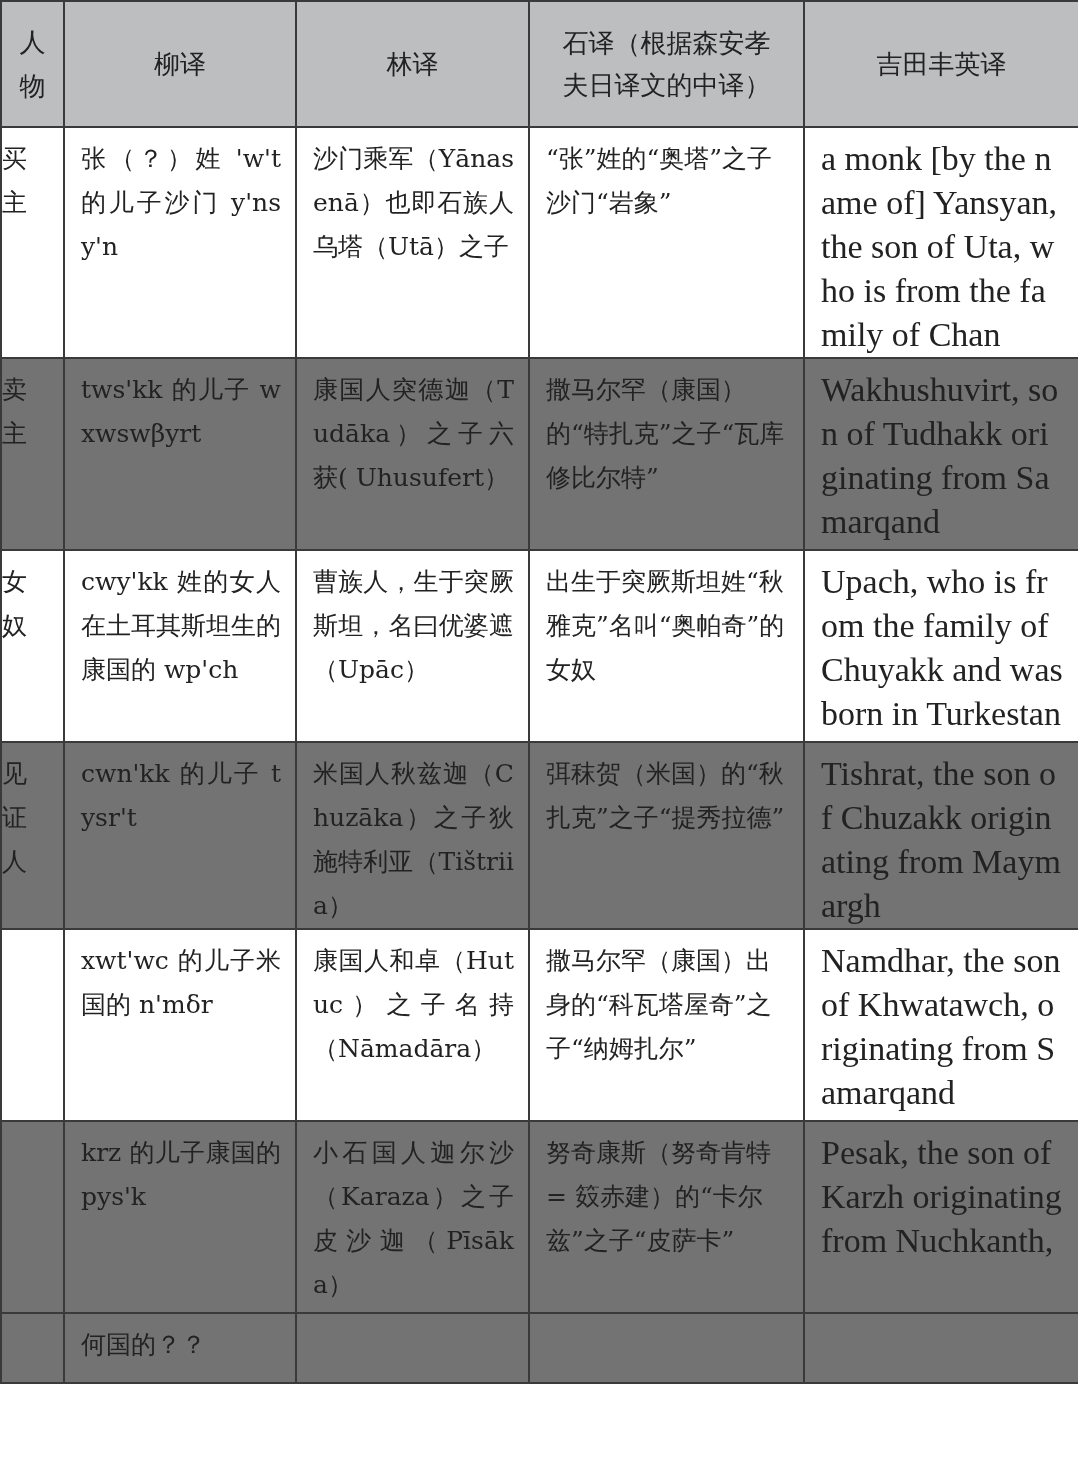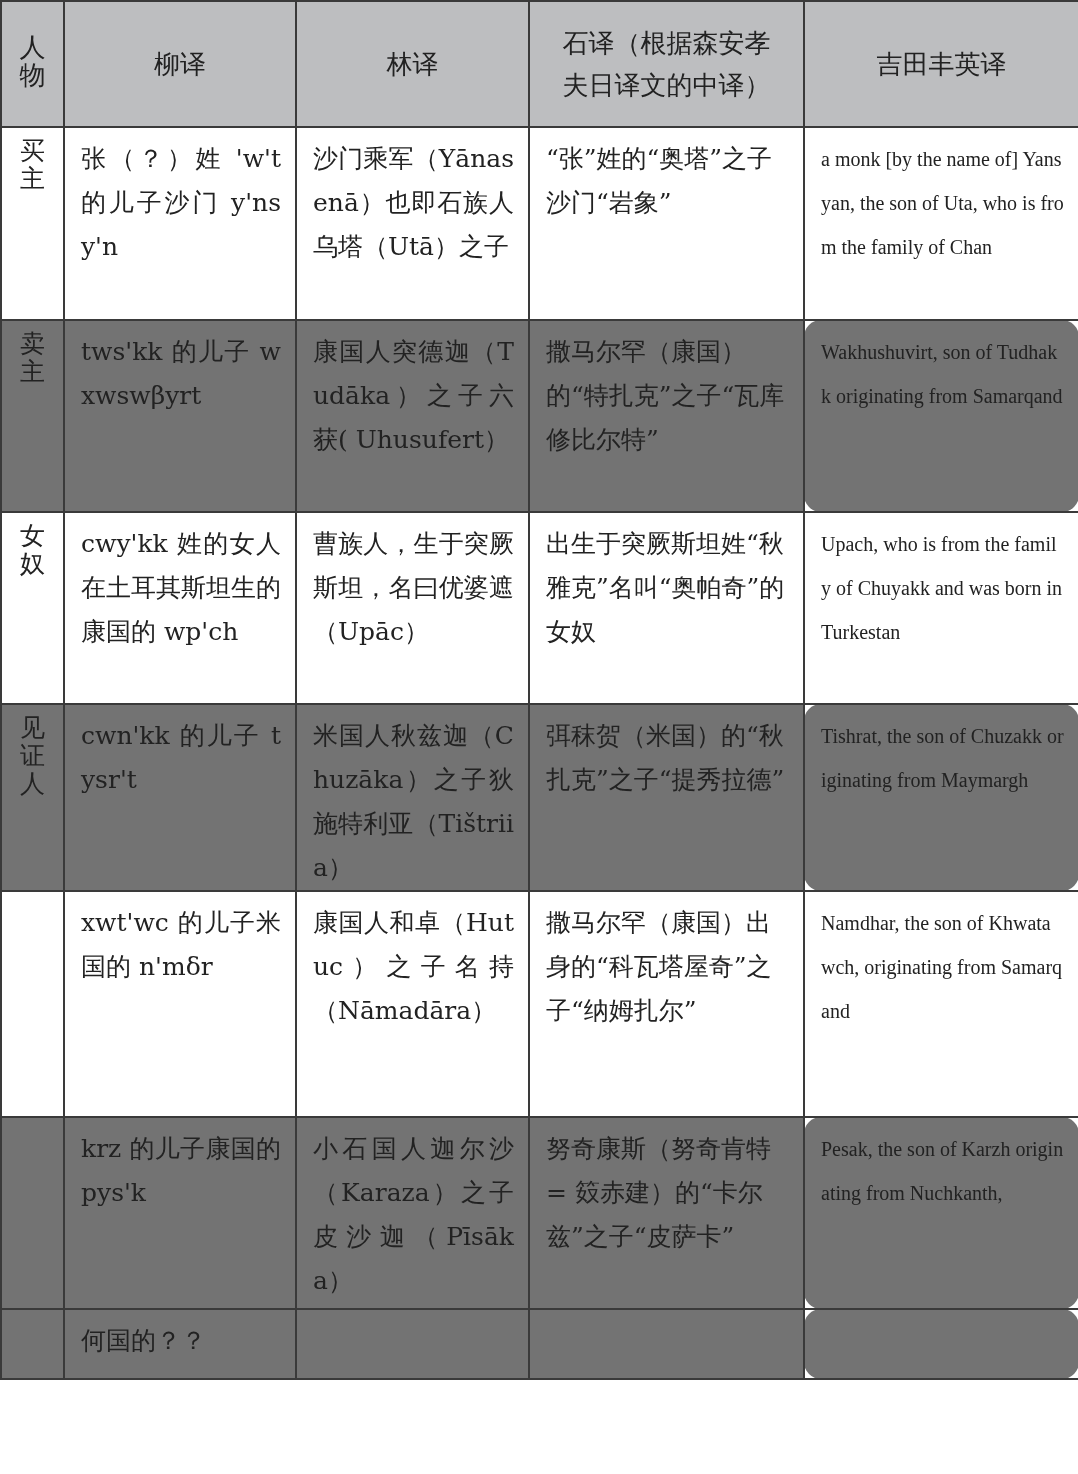--- a/index.html
+++ b/index.html
@@ -25,29 +25,28 @@
       background: #bdbec0;
       height: 92px;
       vertical-align: middle;
       text-align: center;
       padding: 0 8px;
       line-height: 42px;
       font-size: 26px;
     }
     table.grid tr.head th.c0 { padding: 0; }
     table.grid td.c0 {
-      text-align: center;
       padding: 9px 0 0 0;
       width: 44px;
     }
-    .stack { display: inline-block; width: 30px; word-break: break-all; line-height: 28px; }
+    .stack { display: inline-block; width: 30px; word-break: break-all; line-height: 44px; }
     tr.shade td { background: #737373; }
     tr.plain td { background: #ffffff; }
     td.just { text-align: justify; }
-    .en { font-family: "Liberation Serif", "DejaVu Serif", serif; font-size: 20px; border-radius: 17px; }
+    .en { font-family: "Liberation Serif", "DejaVu Serif", serif; font-size: 34px; }
   </style>
 </head>
 <body>
 
 <table class="grid">
   <colgroup>
     <col style="width:63px">
     <col style="width:232px">
     <col style="width:233px">
     <col style="width:275px">
@@ -87,21 +86,21 @@
   </tr>
 
   <tr class="shade" style="height:160px">
     <td class="c0"><span class="stack">见证人</span></td>
     <td class="just">cwn'kk 的儿子 tysr't</td>
     <td class="just">米国人秋兹迦（Chuzāka）之子狄施特利亚（Tištriia）</td>
     <td>弭秣贺（米国）的“秋扎克”之子“提秀拉德”</td>
     <td class="en">Tishrat, the son of Chuzakk originating from Maymargh</td>
   </tr>
 
-  <tr class="plain" style="height:226px">
+  <tr class="plain" style="height:192px">
     <td class="c0"><span class="stack"></span></td>
     <td class="just">xwt'wc 的儿子米国的 n'mδr</td>
     <td class="just">康国人和卓（Hutuc）之子名持（Nāmadāra）</td>
     <td>撒马尔罕（康国）出身的“科瓦塔屋奇”之子“纳姆扎尔”</td>
     <td class="en">Namdhar, the son of Khwatawch, originating from Samarqand</td>
   </tr>
 
   <tr class="shade" style="height:192px">
     <td class="c0"><span class="stack"></span></td>
     <td class="just">krz 的儿子康国的 pys'k</td>

